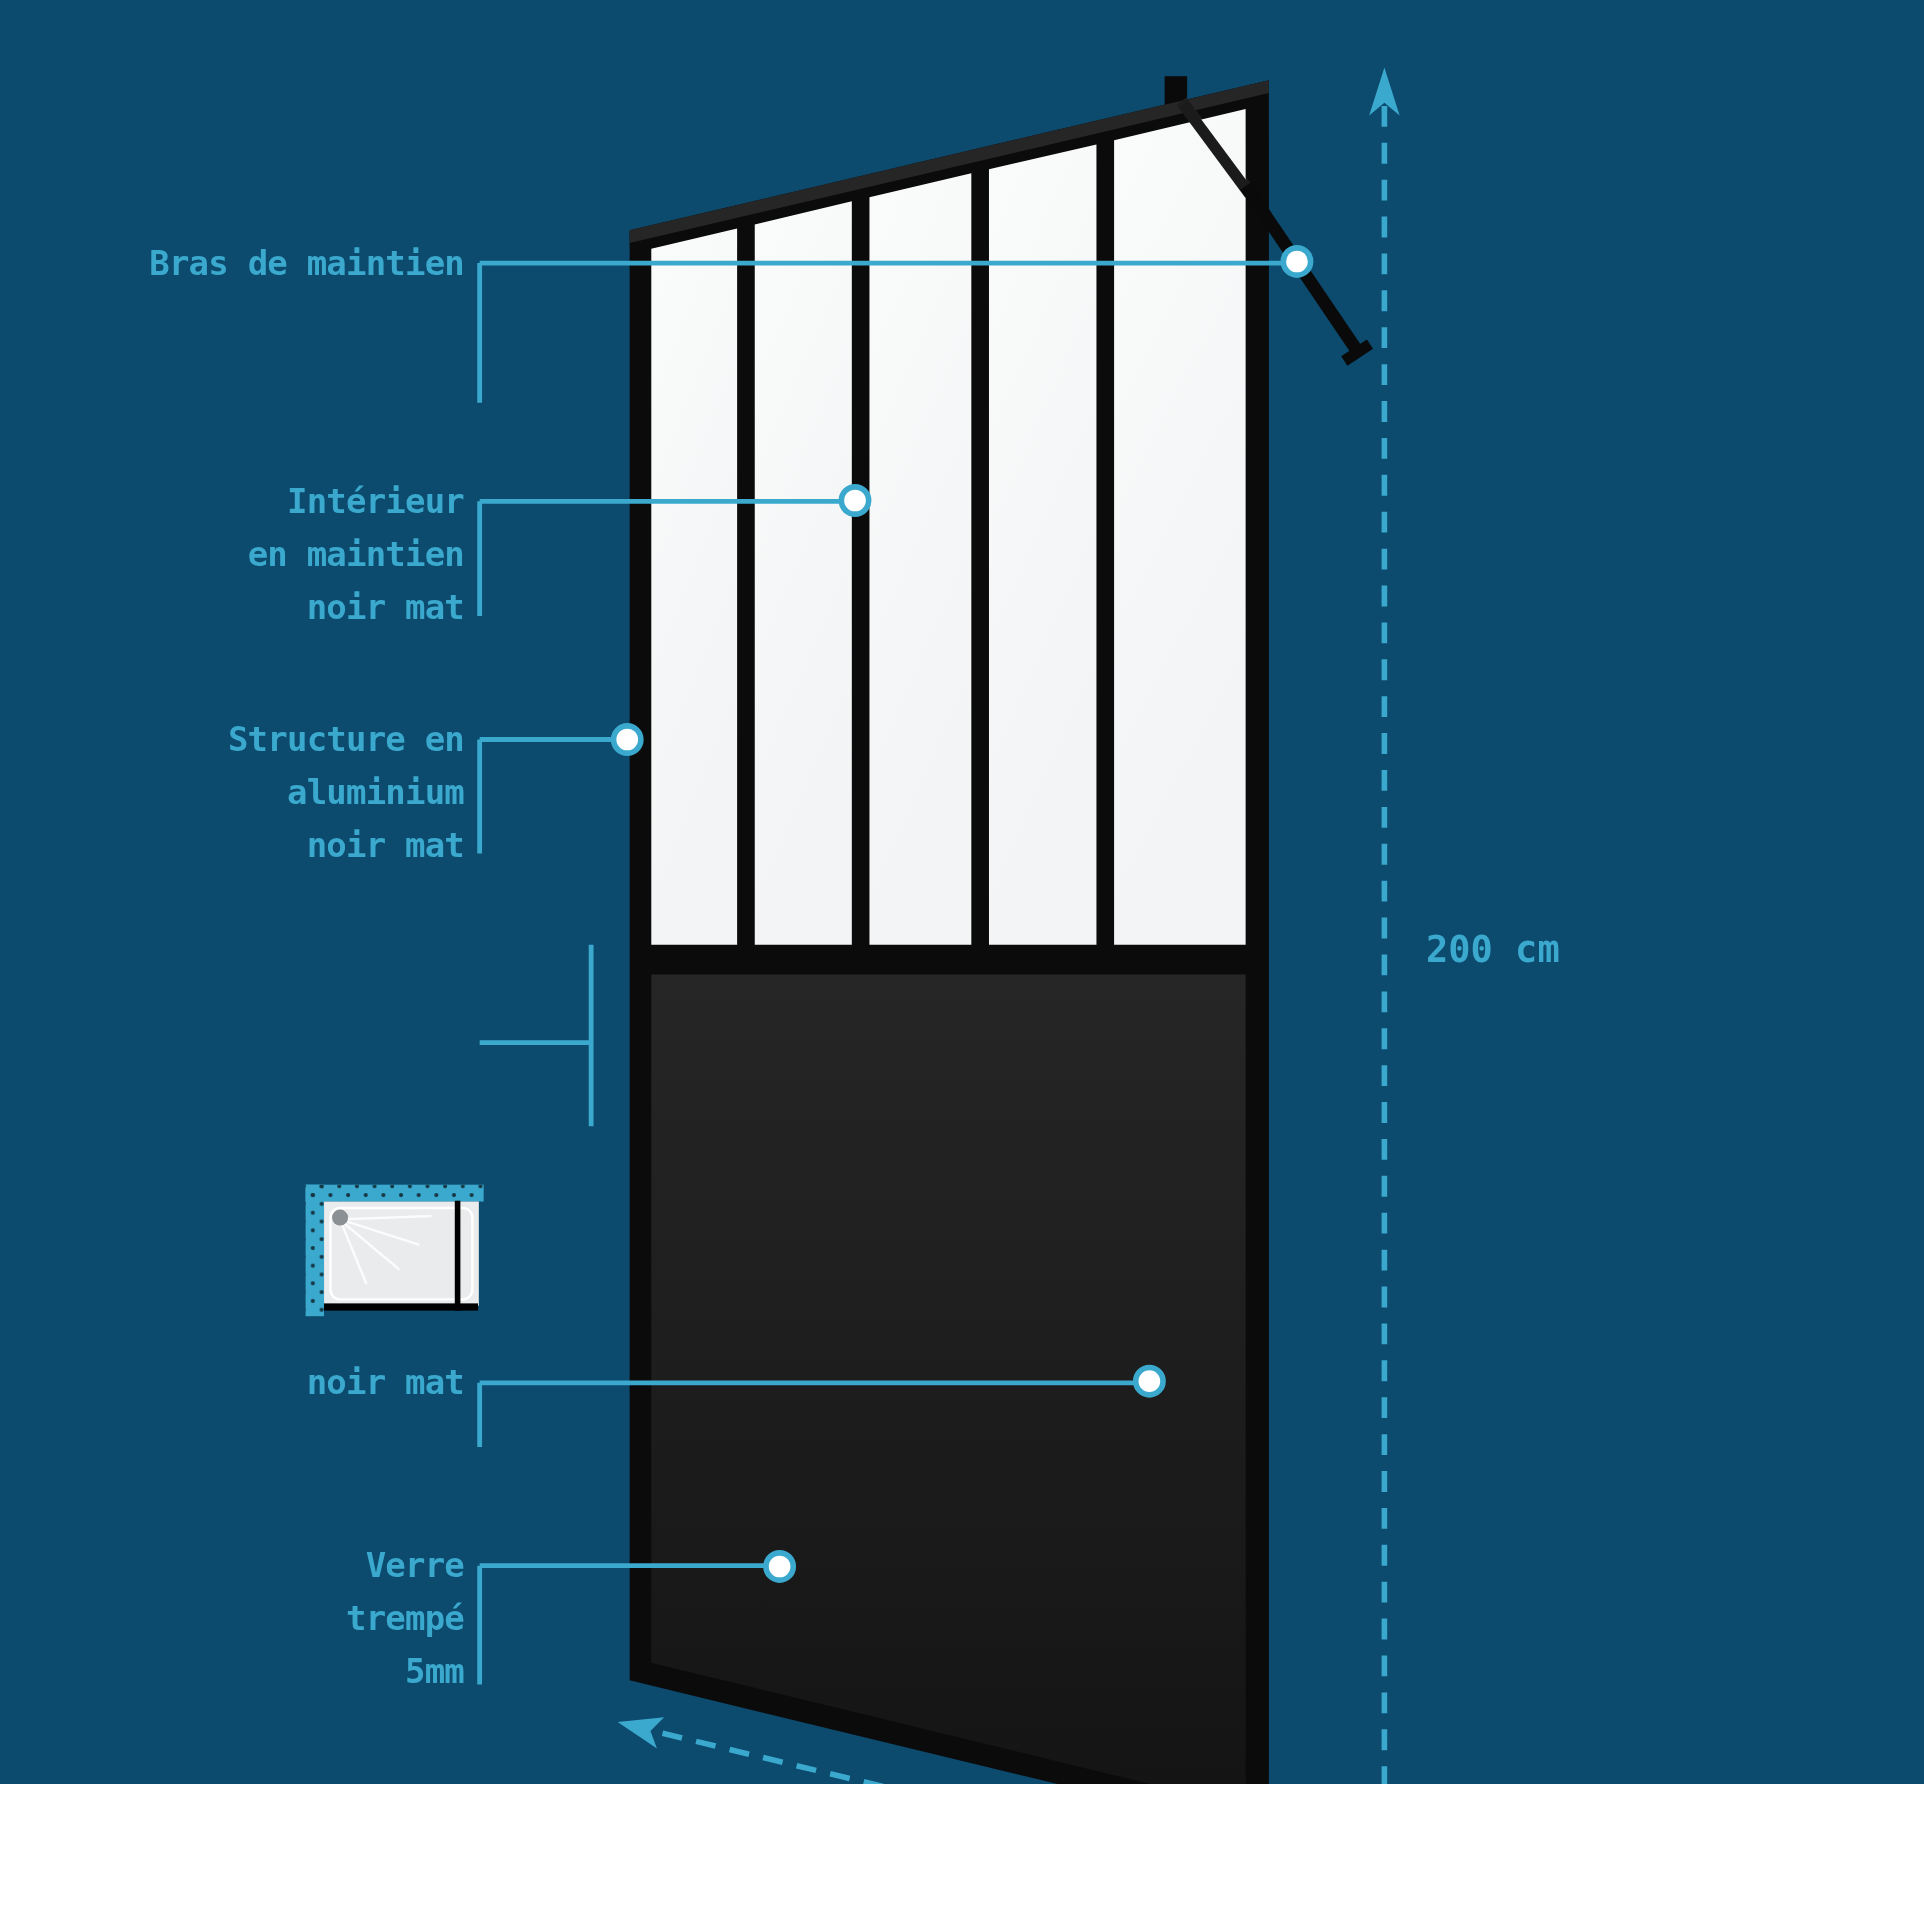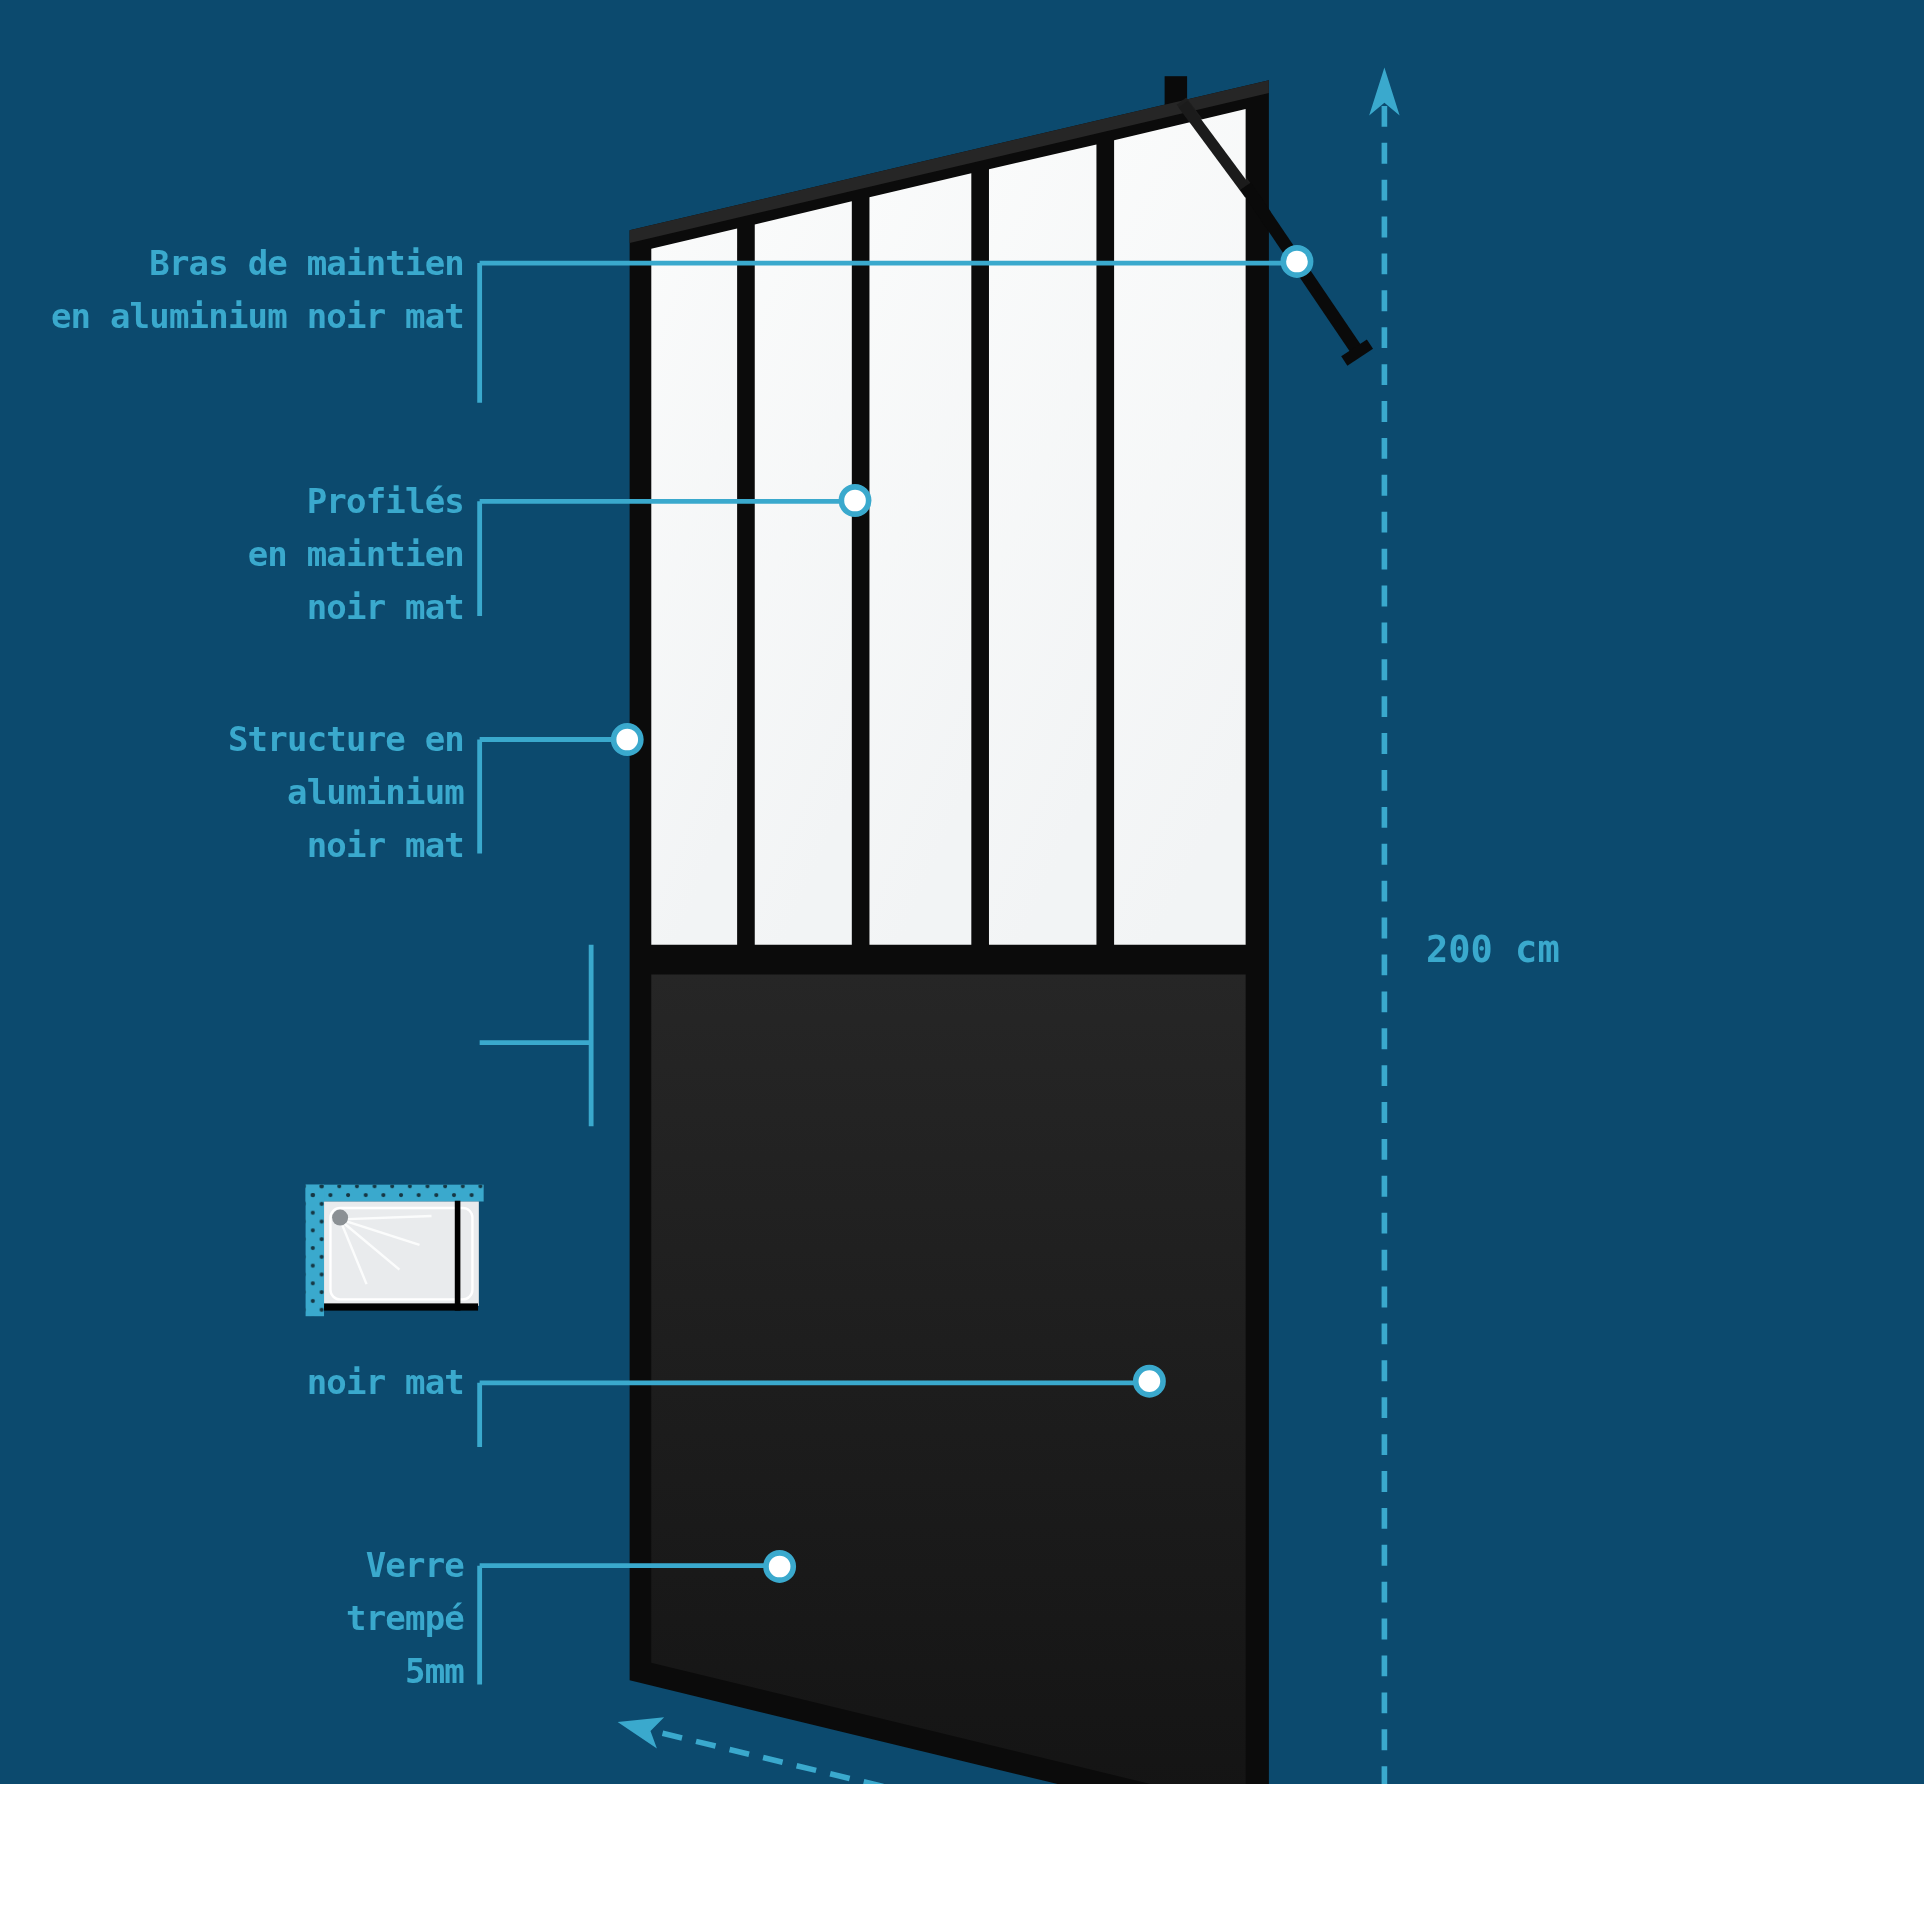--- a/index.html
+++ b/index.html
@@ -104,25 +104,24 @@
         <line x1="430" y1="1526" x2="498" y2="1583"></line>
         <line x1="427" y1="1528" x2="457" y2="1601"></line>
       </g>
       <rect x="567" y="1497" width="7" height="137" fill="#000000"></rect>
       <rect x="404" y="1625" width="192" height="9" fill="#000000"></rect>
     </g>
   </svg>
 
   <div class="label" style="top:237px">
     <div>Bras de maintien</div>
-    <div>en aluminium noir mat</div>
   </div>
 
   <div class="label" style="top:475px">
-    <div>Profilés</div>
+    <div>Intérieur</div>
     <div>en maintien</div>
     <div>noir mat</div>
   </div>
 
   <div class="label" style="top:713px">
     <div>Structure en</div>
     <div>aluminium</div>
     <div>noir mat</div>
   </div>
 

